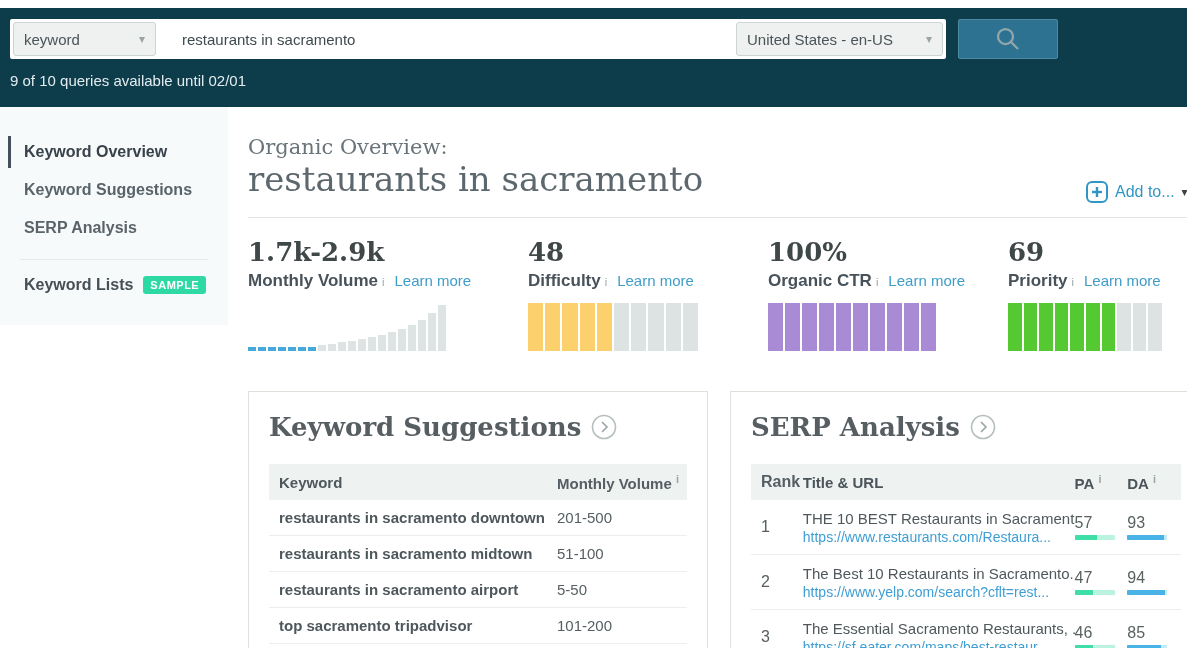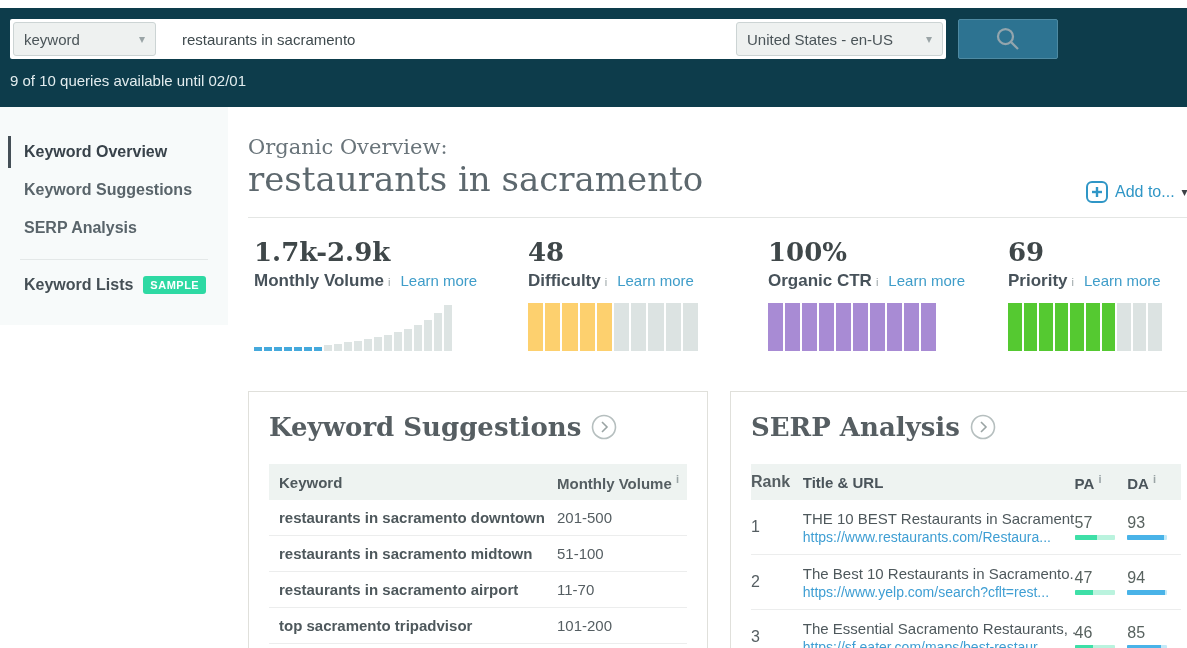--- a/index.html
+++ b/index.html
@@ -57,21 +57,21 @@
   .panel-serp{left:502px;width:472px;}
   .panel-title-row{display:flex;align-items:center;gap:10px;}
   .panel-title{font-size:26px;font-weight:700;color:#565e62;}
   .thead{margin-top:22px;background:#eef3f1;height:36px;display:flex;align-items:center;
          font-size:15px;font-weight:700;color:#4a545a;}
   .trow{display:flex;align-items:center;border-bottom:1px solid #eceded;}
   .ks-row{height:35px;font-size:15px;}
   .ks-key{width:278px;padding-left:10px;font-weight:600;color:#4e585c;overflow:hidden;white-space:nowrap;cursor:pointer;}
   .ks-vol{flex:1;color:#555e62;}
   .serp-row{height:54px;font-size:15px;}
-  .c-rank{width:52px;box-sizing:border-box;color:#555e62;font-size:16px;}
+  .c-rank{width:52px;padding-left:10px;box-sizing:border-box;color:#555e62;font-size:16px;}
   .c-title{width:273px;overflow:hidden;white-space:nowrap;}
   .serp-title{color:#4e585c;line-height:19px;overflow:hidden;white-space:nowrap;}
   .serp-url{color:#3e9ed3;font-size:14px;line-height:18px;overflow:hidden;white-space:nowrap;cursor:pointer;}
   .c-pa{width:53px;}
   .c-da{width:54px;}
   .score-num{font-size:16px;color:#58625f;}
   .score-bar{margin-top:3px;width:40px;height:5px;border-radius:1px;overflow:hidden;display:flex;}
   .score-fill{height:100%;}
 </style>
 </head>
@@ -122,21 +122,21 @@
         <rect x="1" y="1" width="20" height="20" rx="5" fill="none" stroke="#2f96c6" stroke-width="2"></rect>
         <line x1="11" y1="6" x2="11" y2="16" stroke="#2f96c6" stroke-width="2.4"></line>
         <line x1="6" y1="11" x2="16" y2="11" stroke="#2f96c6" stroke-width="2.4"></line>
       </svg>
       <span class="addto-label">Add to...</span>
       <span class="addto-caret">▾</span>
     </div>
 
     <div class="title-divider"></div>
     <div id="metrics-root">
-        <div class="metric" style="left: 26px;">
+        <div class="metric" style="left: 20px;">
           <div class="metric-value slab">1.7k-2.9k</div>
           <div class="metric-label-row">
             <span class="metric-label">Monthly Volume</span>
             <span class="info-i">i</span>
             <span class="learn-link">Learn more</span>
           </div>
           <div class="metric-chart" style="width: 200px;">
             <div style="width: 8px; height: 4px; background: rgb(69, 169, 220);"></div>
             <div style="width: 8px; height: 4px; background: rgb(69, 169, 220);"></div>
             <div style="width: 8px; height: 4px; background: rgb(69, 169, 220);"></div>
@@ -237,21 +237,21 @@
           <div class="trow ks-row">
             <span class="ks-key">restaurants in sacramento downtown</span>
             <span class="ks-vol">201-500</span>
           </div>
           <div class="trow ks-row">
             <span class="ks-key">restaurants in sacramento midtown</span>
             <span class="ks-vol">51-100</span>
           </div>
           <div class="trow ks-row">
             <span class="ks-key">restaurants in sacramento airport</span>
-            <span class="ks-vol">11-70</span>
+            <span class="ks-vol">5-50</span>
           </div>
           <div class="trow ks-row">
             <span class="ks-key">top sacramento tripadvisor</span>
             <span class="ks-vol">101-200</span>
           </div>
         </div>
     </div>
 
     <div class="panel panel-serp">
       <div class="panel-title-row">

